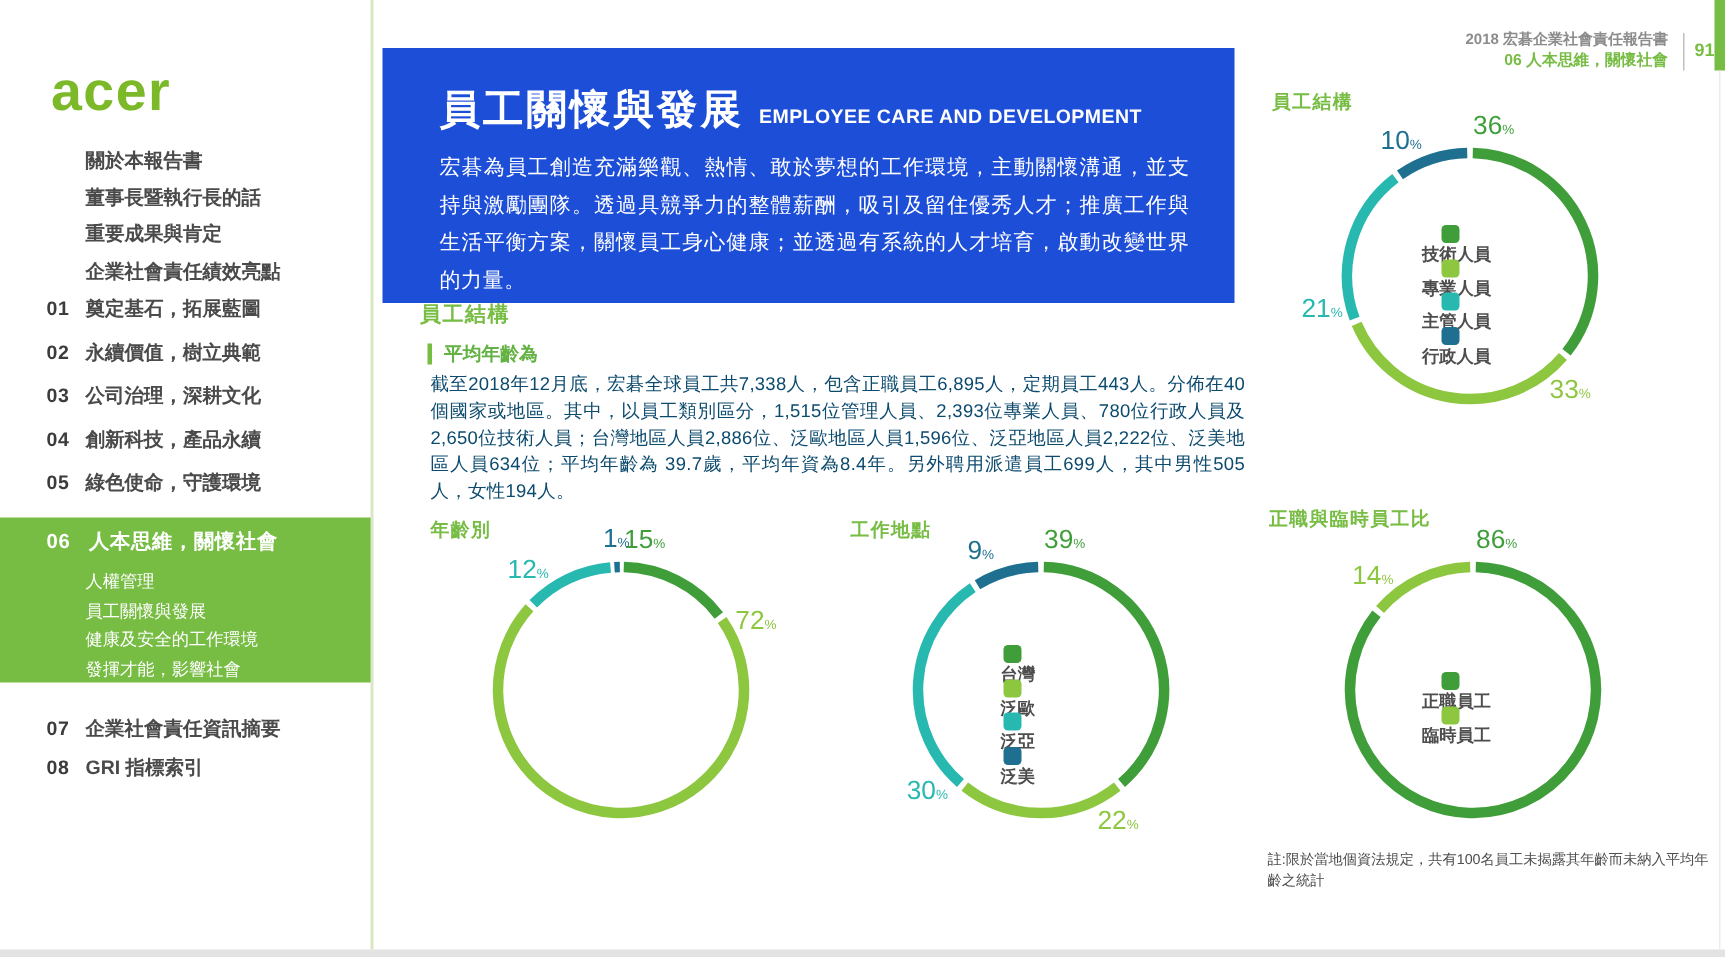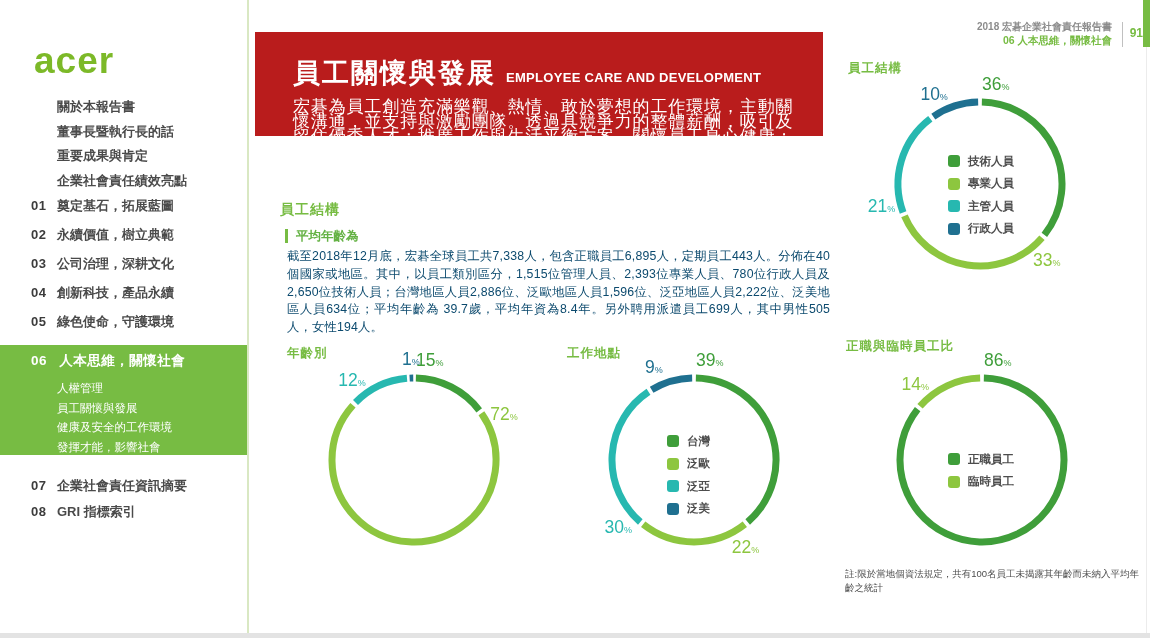--- a/index.html
+++ b/index.html
@@ -32,25 +32,25 @@
   
   .page-header { position:absolute; right:38px; top:20px; text-align:right; }
   .ph-line1 { font-size:10px; color:#8c8c8c; line-height:13px; font-weight:bold; }
   .ph-line2 { font-size:10.5px; color:#77bc43; line-height:14px; font-weight:bold; }
   .ph-divider { position:absolute; right:-11px; top:2px; width:1px; height:25px; background:#c0c0c0; }
   .ph-pagenum { position:absolute; right:-31px; top:6px; font-size:12px; color:#77bc43; font-weight:bold; }
   .edge-tab { position:absolute; right:0; top:0; width:7px; height:47px; background:#77bc43; }
   .edge-line { position:absolute; right:3px; top:47px; width:1px; height:586px; background:#ececec; }
 
   
-  .hero { position:absolute; left:255px; top:32px; width:568px; height:104px;
-          background:#b91c1c; color:#fff; padding:25px 30px 0 38px; }
+  .hero { position:absolute; left:255px; top:32px; width:568px; height:170px;
+          background:#1d4ed8; color:#fff; padding:25px 30px 0 38px; }
   .hero-title { font-size:27px; font-weight:bold; letter-spacing:2px; display:inline-block; line-height:32px; }
   .hero-subtitle { font-size:13px; font-weight:bold; margin-left:10px; letter-spacing:0.3px; }
-  .hero-par { margin-top:10px; font-size:17px; line-height:15px; text-align:justify; letter-spacing:0.4px; }
+  .hero-par { margin-top:10px; font-size:14px; line-height:25px; text-align:justify; letter-spacing:0.4px; }
 
   
   .section-title { position:absolute; left:280px; top:201px; font-size:14px; font-weight:bold;
                    color:#77bc43; letter-spacing:1px; }
   .subsection { position:absolute; left:285px; top:229px; font-size:12.5px; font-weight:bold;
                 color:#64b244; padding-left:8px; border-left:3px solid #77bc43; line-height:14px; }
   .body-par { position:absolute; left:287px; top:248px; width:543px; font-size:12.3px;
               line-height:17.8px; color:#0c4a6e; text-align:justify; letter-spacing:0.2px; }
 
   
@@ -65,21 +65,21 @@
   .donut-3 { left:594px; top:360px; }
   .donut-4 { left:882px; top:360px; }
   .pct { position:absolute; transform:translate(-50%,-50%); font-size:17.5px; white-space:nowrap;
          font-weight:normal; }
   .pct-sign { font-size:9px; }
   .legend { position:absolute; }
   .lg-1 { left:68px; top:66px; }
   .lg-2 { left:73px; top:70px; }
   .lg-3 { left:73px; top:70px; }
   .lg-4 { left:66px; top:88px; }
-  .legend-row { display:flex; align-items:center; height:22.5px; }
+  .legend-row { display:flex; align-items:center; height:22.5px;flex-direction:column; }
   .legend-swatch { width:12px; height:12px; border-radius:3px; margin-right:8px; flex:none; }
   .legend-label { font-size:11.5px; color:#4d4d4d; font-weight:bold; white-space:nowrap; }
 
   .chart-note { position:absolute; left:845px; top:567px; width:300px; font-size:9.5px;
                 line-height:13.5px; color:#4d4d4d; }
 
   
   .footer-strip { position:absolute; left:0; top:633px; width:1150px; height:5px; background:#e3e3e3; }
 </style>
 </head>

